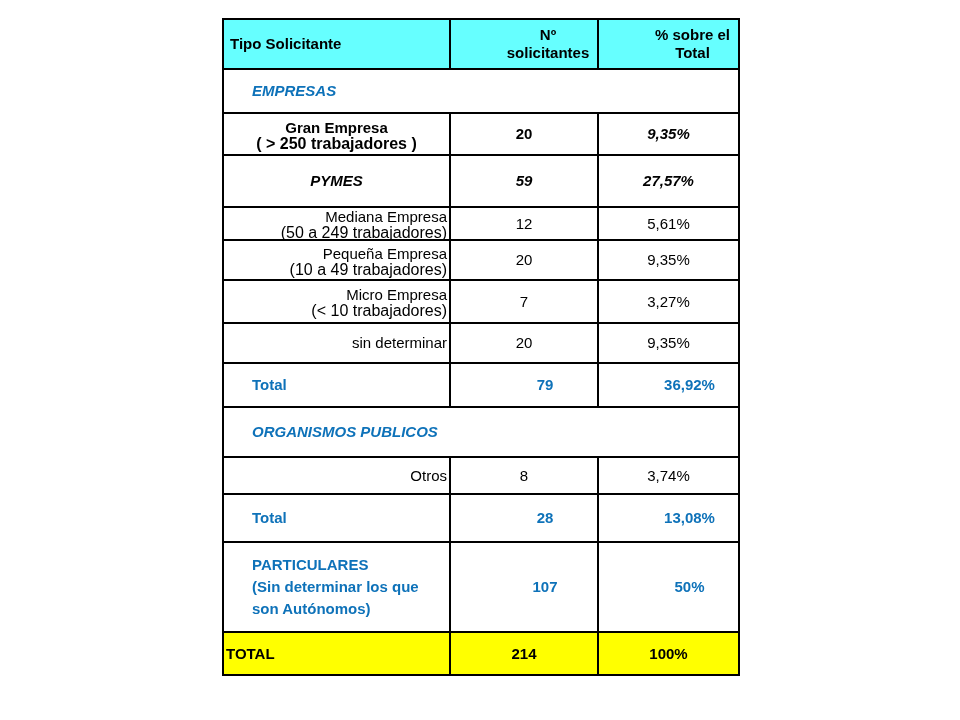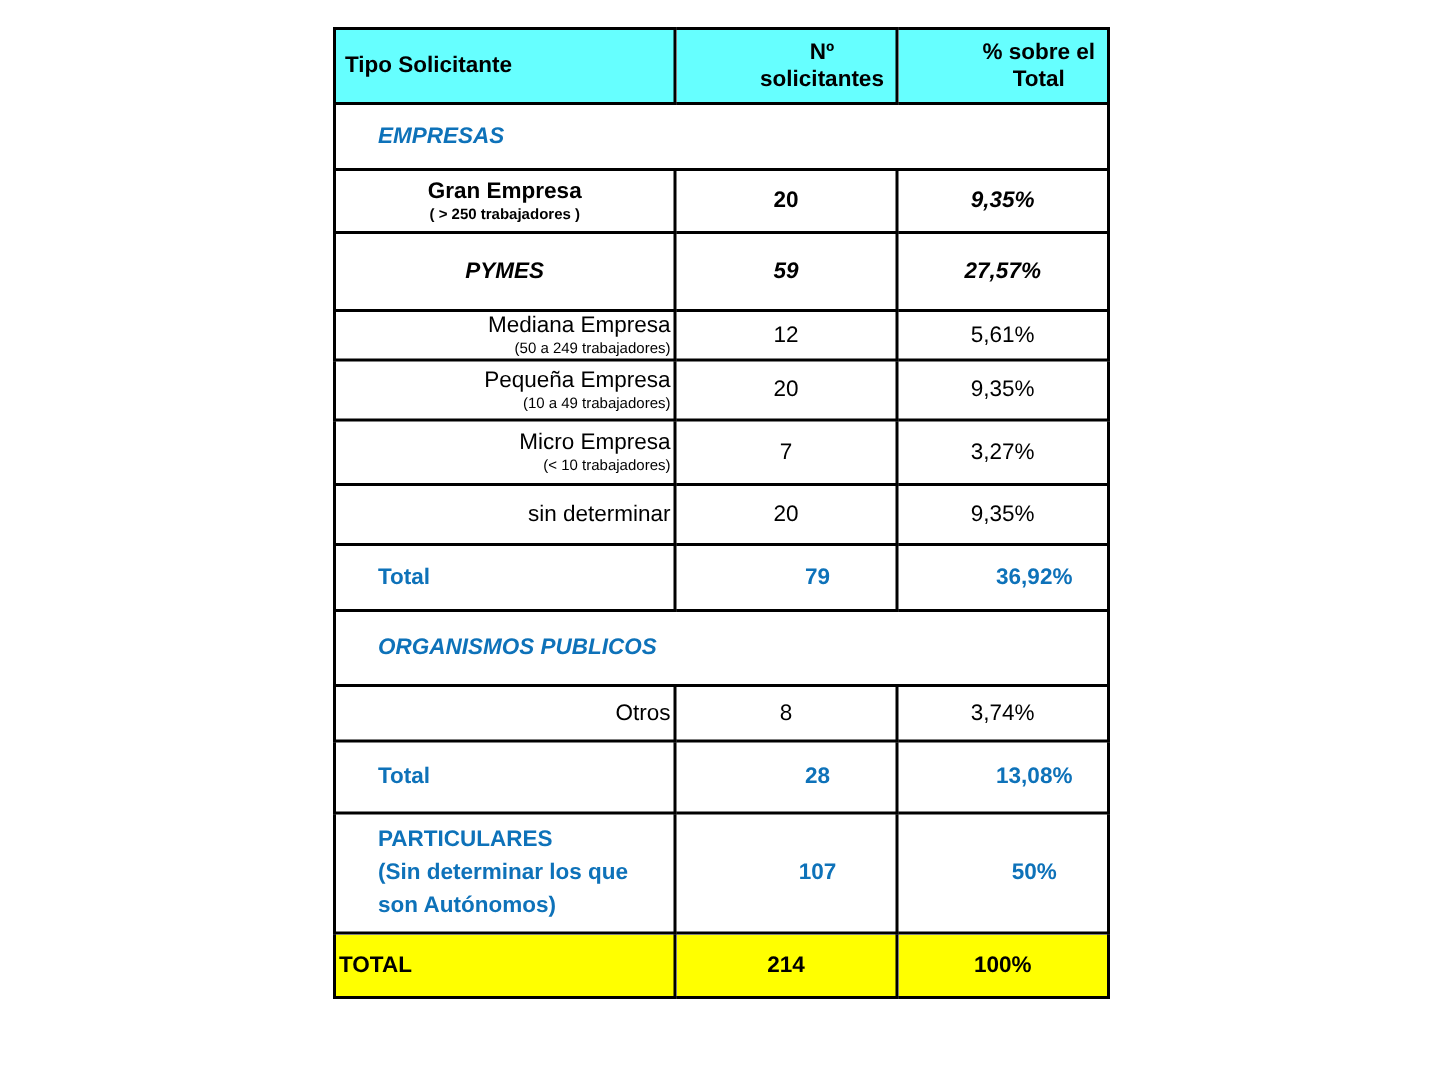--- a/index.html
+++ b/index.html
@@ -36,21 +36,21 @@
     line-height: 18px;
     padding: 0;
     overflow: hidden;
   }
   thead tr { height: 50px; }
   thead th { background: var(--header-bg); font-weight: bold; padding-left: 48px; }
   th.h-col1 { text-align: left; padding-left: 6px; }
   th.h-col2, th.h-col3 { text-align: center; }
 
   .cell-num, .cell-pct { text-align: center; }
-  .sub { display: block; font-size: 10px; line-height: 13px; }
+  .sub { display: block; font-size: 16px; line-height: 13px; }
 
   
   tr.row-section td {
     color: var(--accent);
     font-weight: bold;
     font-style: italic;
     text-align: left;
     padding-left: 28px;
   }
 
@@ -139,21 +139,21 @@
         <tr class="row-plain" style="height: 37px;">
           <td class="cell-label"><span>Otros</span></td>
           <td class="cell-num">8</td>
           <td class="cell-pct">3,74%</td>
         </tr>
         <tr class="row-total" style="height: 48px;">
           <td class="cell-label"><span>Total</span></td>
           <td class="cell-num">28</td>
           <td class="cell-pct">13,08%</td>
         </tr>
-        <tr class="row-particulares" style="height: 80px;">
+        <tr class="row-particulares" style="height: 90px;">
           <td class="cell-label">
             <div>PARTICULARES</div>
             <div>(Sin determinar los que</div>
             <div>son Autónomos)</div>
           </td>
           <td class="cell-num">107</td>
           <td class="cell-pct">50%</td>
         </tr>
         <tr class="row-grand" style="height: 43px;">
           <td class="cell-label"><span>TOTAL</span></td>

